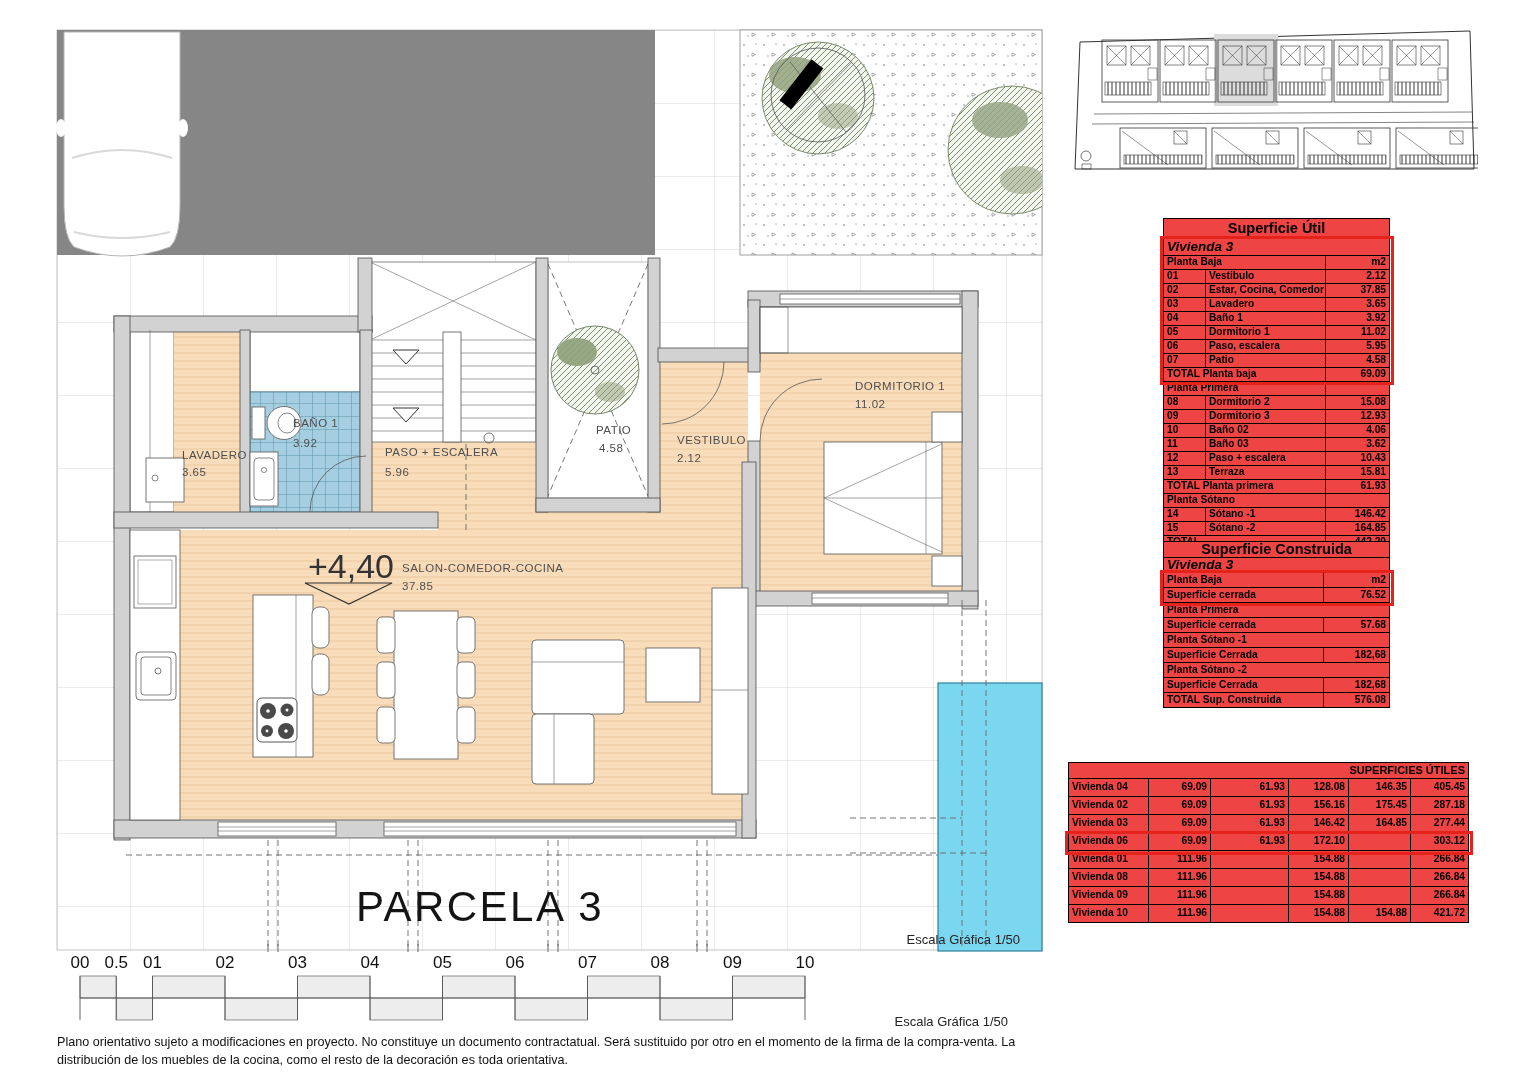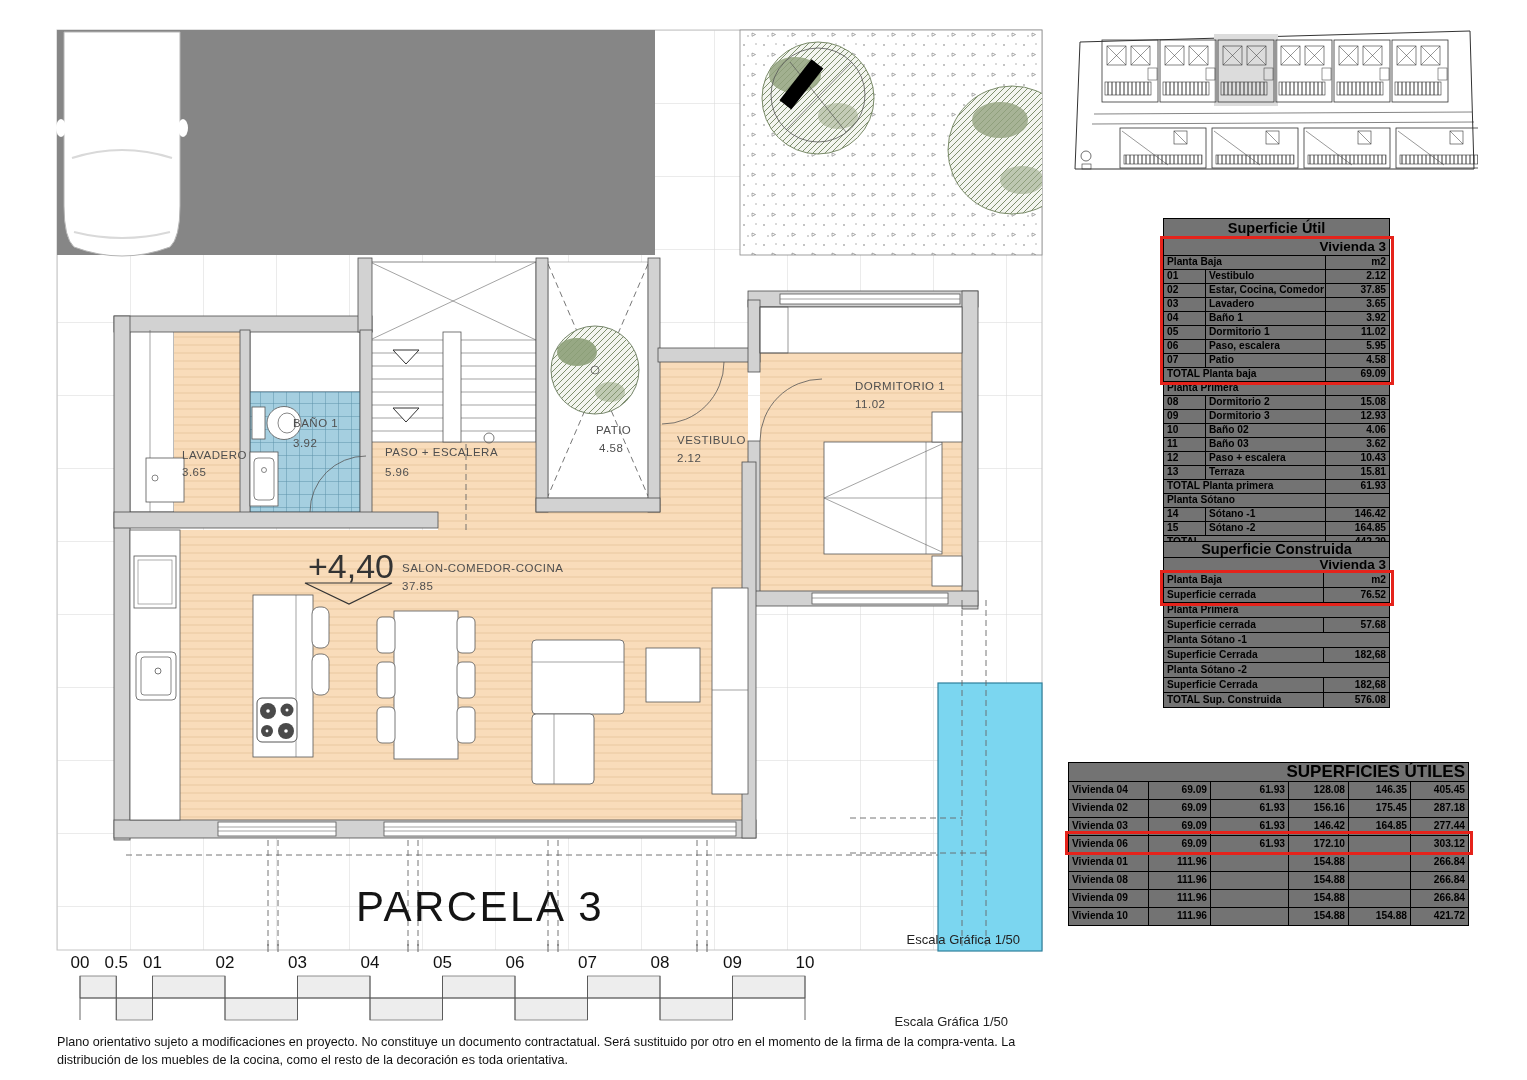--- a/index.html
+++ b/index.html
@@ -1,32 +1,32 @@
 <!DOCTYPE html>
 <html><head>
 <meta charset="utf-8">
 <style>
   html,body{margin:0;padding:0;background:#fff;}
   body{width:1527px;height:1080px;position:relative;font-family:"Liberation Sans",sans-serif;overflow:hidden;}
   #stage{position:absolute;left:0;top:0;width:1527px;height:1080px;background:#fff;}
   svg{position:absolute;display:block;}
   #plan-svg{left:0;top:0;}
   #site-svg{left:1072px;top:26px;}
-  table.tbl{position:absolute;border-collapse:collapse;table-layout:fixed;background:#737373;font-weight:bold;color:#000;}
+  table.tbl{position:absolute;border-collapse:collapse;table-layout:fixed;background:#ef4444;font-weight:bold;color:#000;}
   .tbl td{border:1px solid #000;padding:0 3px;font-size:10.2px;height:13px;line-height:1.05;overflow:hidden;white-space:nowrap;vertical-align:middle;}
   #t1{left:1163px;top:218px;width:226px;}
   #t2{left:1163px;top:541px;width:226px;}
   #t3{left:1068px;top:762px;width:400px;}
   .tbl tr.title td{font-size:14.5px;height:19px;text-align:center;}
-  .tbl tr.subtitle td{font-size:13.5px;height:16px;text-align:right;}
+  .tbl tr.subtitle td{font-size:13.5px;height:16px;text-align:left;font-style:italic;}
   .val{text-align:right;}
   #t2 td{height:14px;}
   #t3 td{height:17px;text-align:right;}
   #t3 td.lab{text-align:left;}
-  #t3 tr.title td{font-size:17px;height:15px;margin-top:40px;}
+  #t3 tr.title td{font-size:11px;height:15px;margin-top:40px;}
   #t3 tr.header td{text-align:center;font-size:10px;height:18px;}
   .redbox{position:absolute;border:3px solid #e5231b;pointer-events:none;background:transparent;}
   text{font-family:"Liberation Sans",sans-serif;}
   .pl{font-size:11.5px;fill:#4f4f4f;letter-spacing:0.5px;}
   .elev{font-size:34px;fill:#333;}
   .parcela{font-size:42px;fill:#141414;letter-spacing:2.5px;}
   .esc{font-size:13px;fill:#222;}
   .foot{font-size:12.6px;fill:#111;}
   .sblbl{font-size:17px;fill:#111;}
   .sbr{fill:#ededed;stroke:#777;stroke-width:0.8;}

